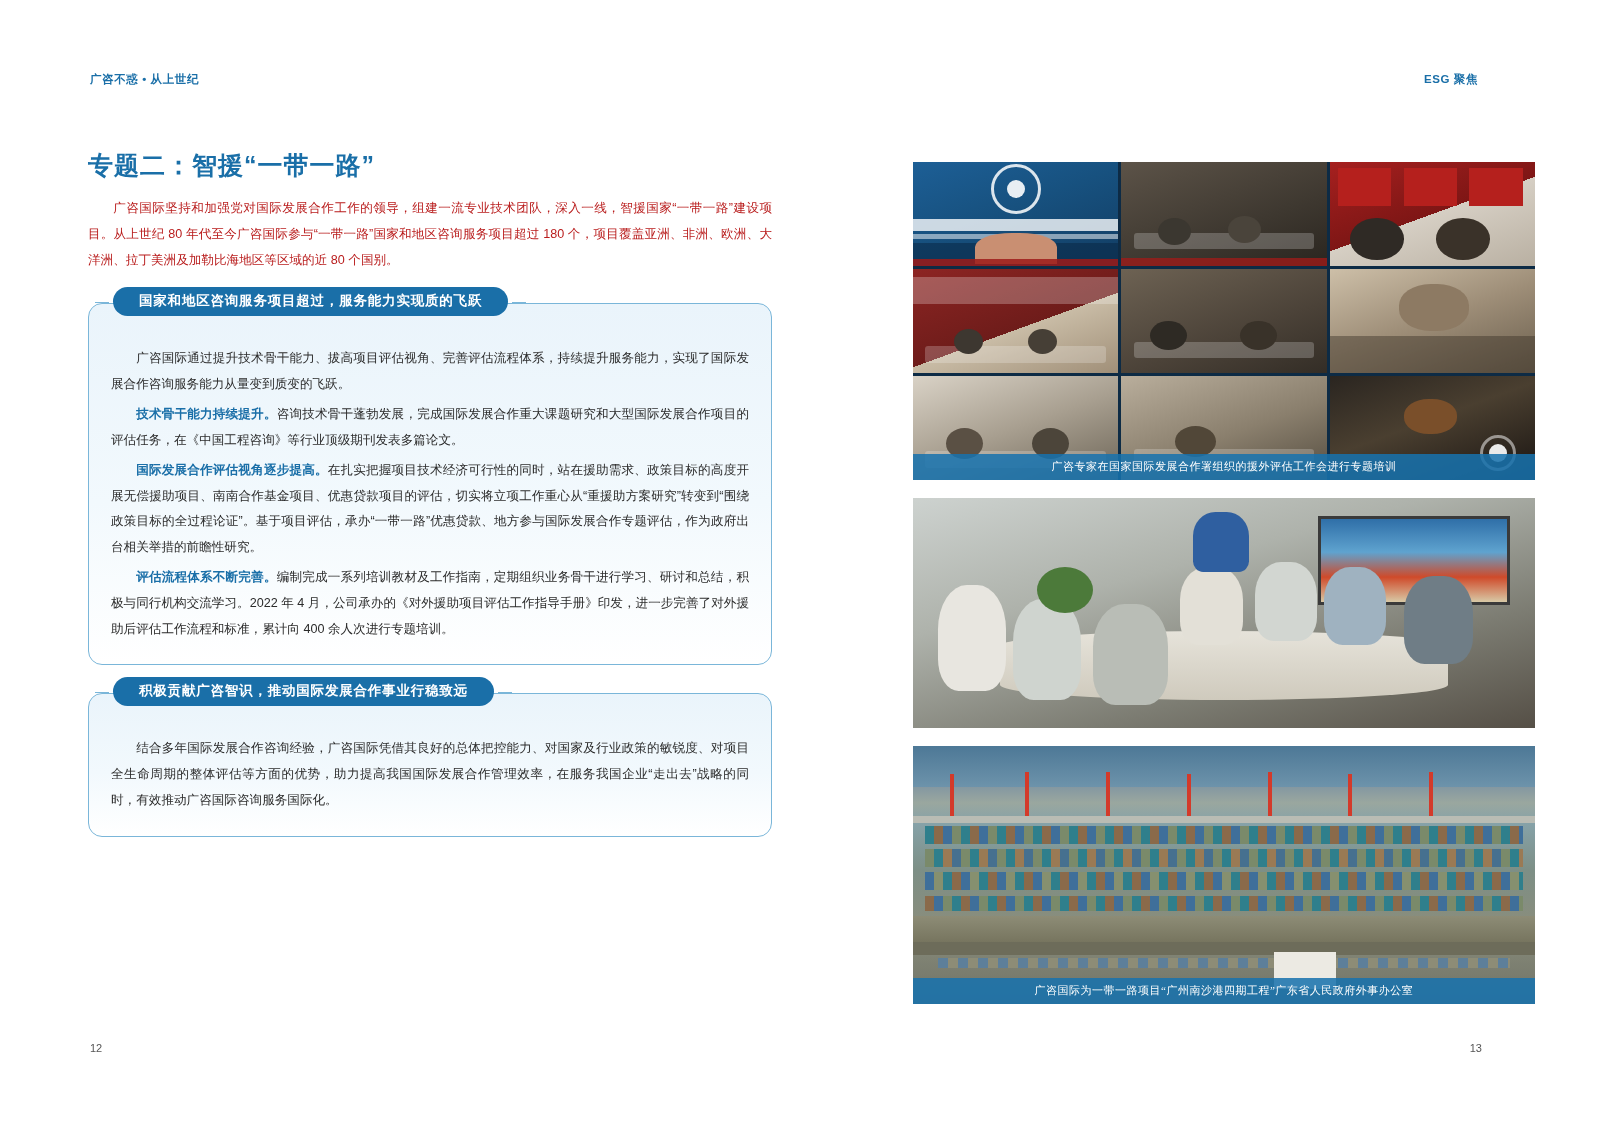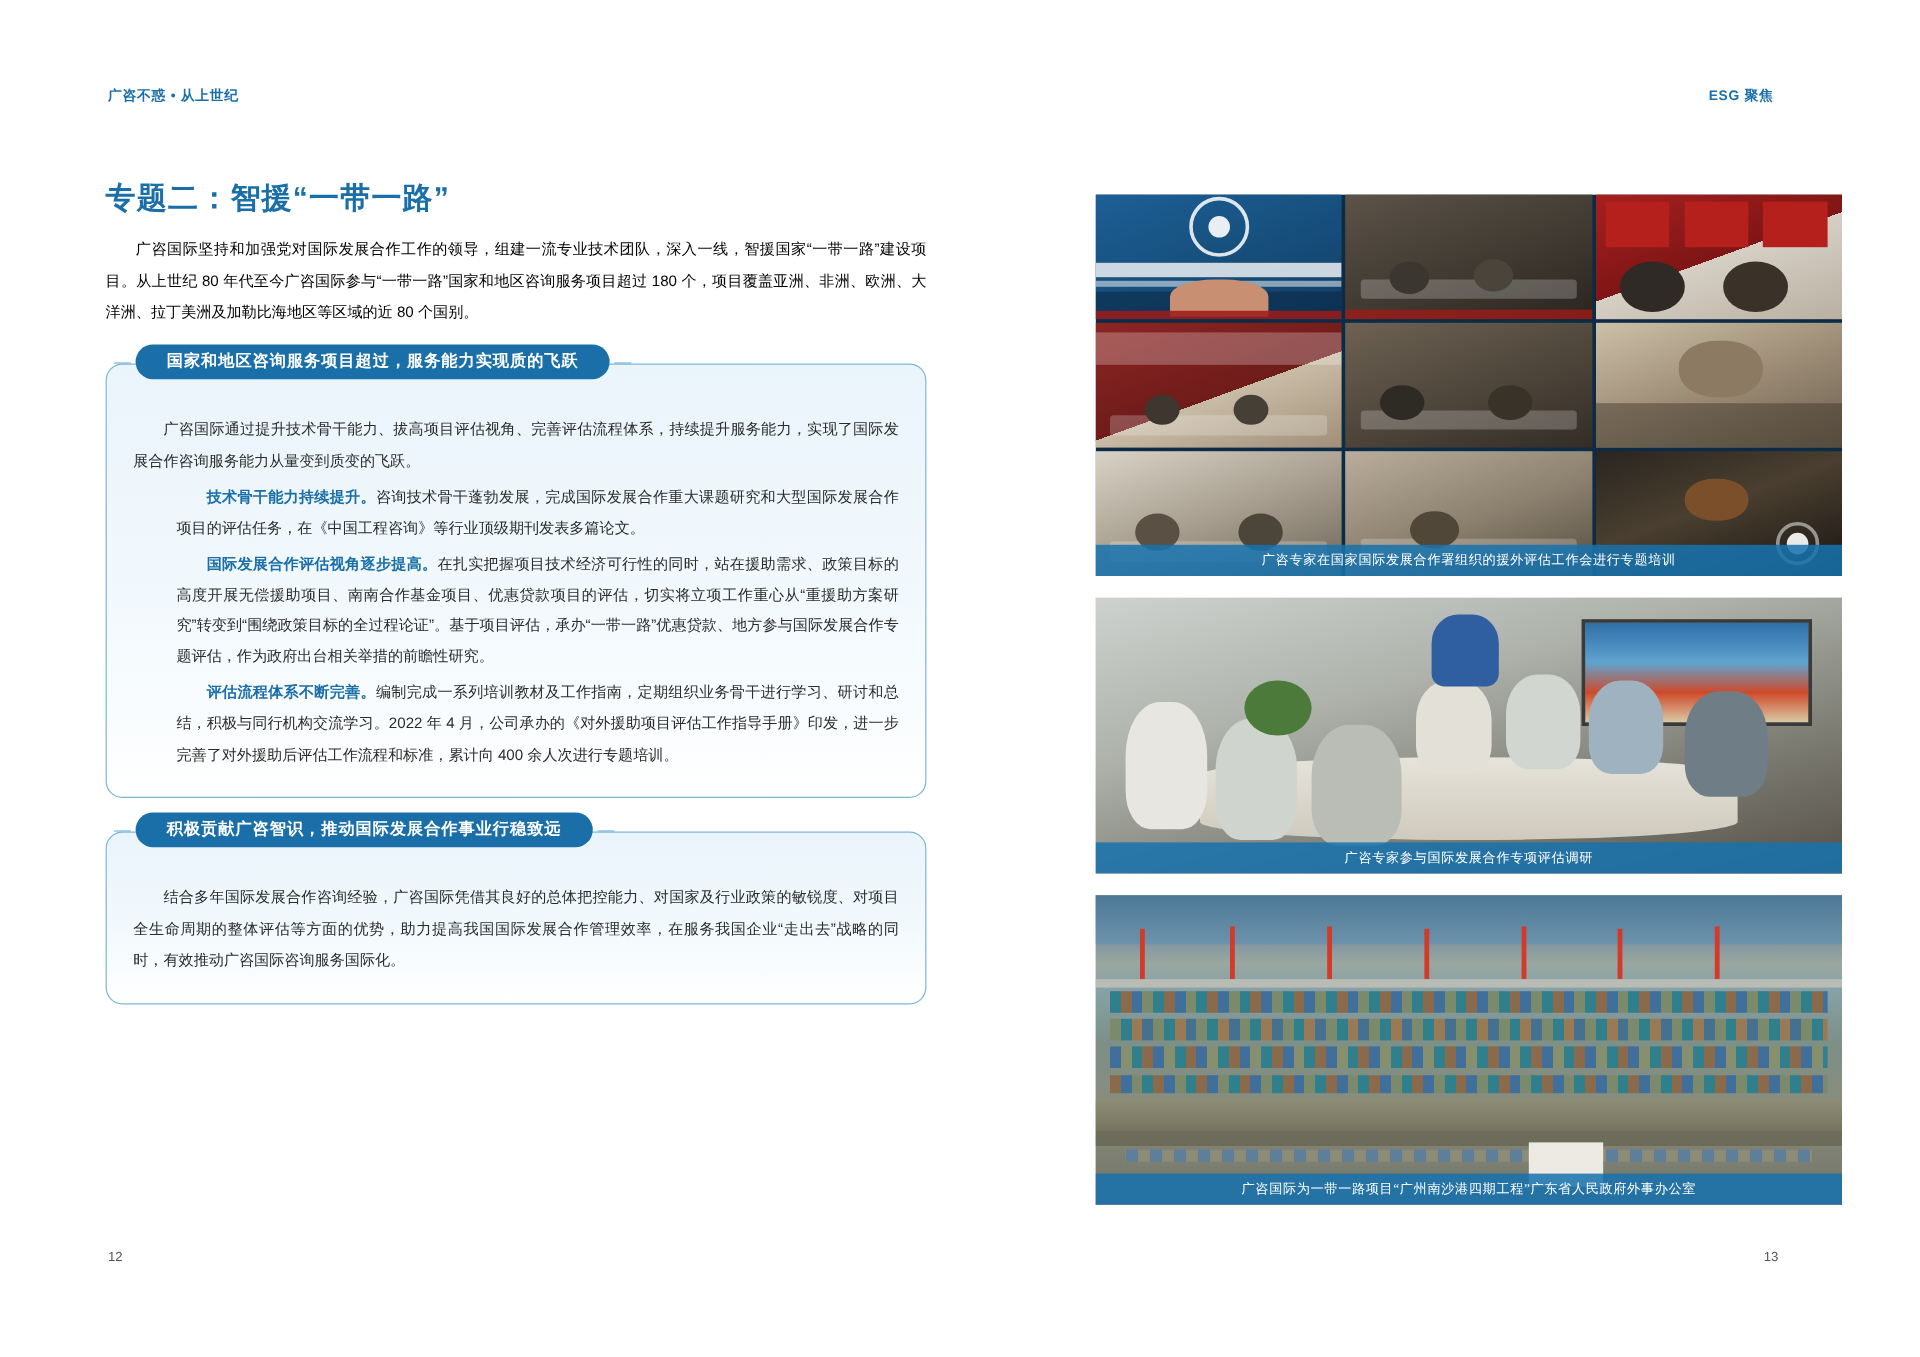--- a/index.html
+++ b/index.html
@@ -23,21 +23,21 @@
   
   .left-col{position:absolute;left:88px;top:150px;width:684px;}
 
   .topic-title{
     font-size:25px;font-weight:bold;color:#1a6fa8;
     letter-spacing:1px;line-height:1.2;margin:0 0 16px 0;
     white-space:nowrap;
   }
 
   .intro-p{
-    font-size:12.6px;color:#000000;line-height:2.05;
+    font-size:12.6px;color:#b91c1c;line-height:2.05;
     text-align:justify;text-justify:inter-ideograph;
     margin:0 0 30px 0;text-indent:2em;
   }
 
   
   .callout{
     position:relative;
     border:1px solid #7ab6d9;
     border-radius:14px;
     background:linear-gradient(180deg,#eaf4fb 0%,#f2f9fd 55%,#ffffff 100%);
@@ -60,21 +60,21 @@
     width:14px;height:1px;background:#7ab6d9;
   }
   .callout-head:before{left:-18px;}
   .callout-head:after{right:-18px;}
 
   .callout p{
     font-size:12.6px;color:#2b2b2b;line-height:2.05;
     text-align:justify;text-justify:inter-ideograph;
     margin:0 0 2px 0;text-indent:2em;
   }
-  .callout p.sub{margin-top:4px;margin-left:36px;}
+  .callout p.sub{margin-top:4px;}
   .lead{color:#1a6fa8;font-weight:bold;}
 
   .pg-num{
     position:absolute;font-size:11px;color:#555;
   }
   .pg-num.l{left:90px;bottom:77px;}
   .pg-num.r{right:118px;bottom:77px;}
 
   
   .right-col{position:absolute;left:913px;top:162px;width:622px;}
@@ -232,21 +232,20 @@
       <div class="meet-table"></div>
       <div class="person" style="left:4%;top:38%;width:11%;height:46%;background:#e8e6e0;"></div>
       <div class="person" style="left:16%;top:44%;width:11%;height:44%;background:#cfd4cf;"></div>
       <div class="person" style="left:29%;top:46%;width:12%;height:44%;background:#b9bdb6;"></div>
       <div class="person" style="left:43%;top:30%;width:10%;height:34%;background:#e3e0d7;"></div>
       <div class="person" style="left:55%;top:28%;width:10%;height:34%;background:#d2d6d1;"></div>
       <div class="person" style="left:66%;top:30%;width:10%;height:34%;background:#9fb2c0;"></div>
       <div class="person" style="left:79%;top:34%;width:11%;height:38%;background:#6f7d86;"></div>
       <div class="person" style="left:45%;top:6%;width:9%;height:26%;background:#2f5fa0;border-radius:40% 40% 18% 18%;"></div>
       <div class="blob" style="left:20%;top:30%;width:9%;height:20%;background:#4c7a3a;border-radius:50%;"></div>
-      <div class="caption">广咨专家参与国际发展合作专项评估调研</div>
     </div>
 
     <div class="photo port-photo">
       <div class="sea"></div>
       <div class="crane" style="left:6%;top:11%;width:4px;height:16%;"></div>
       <div class="crane" style="left:18%;top:10%;width:4px;height:17%;"></div>
       <div class="crane" style="left:31%;top:10%;width:4px;height:17%;"></div>
       <div class="crane" style="left:44%;top:11%;width:4px;height:16%;"></div>
       <div class="crane" style="left:57%;top:10%;width:4px;height:17%;"></div>
       <div class="crane" style="left:70%;top:11%;width:4px;height:16%;"></div>

